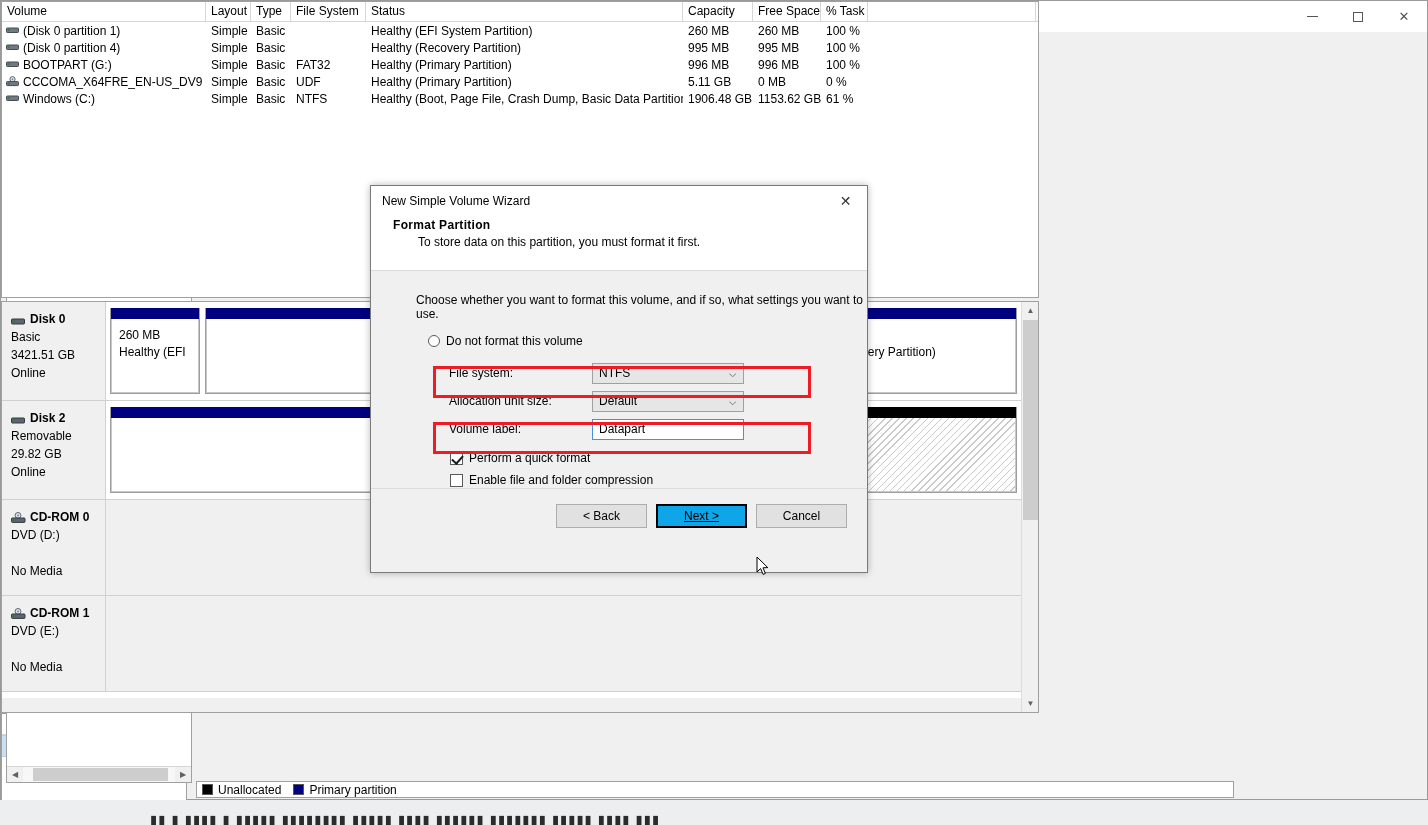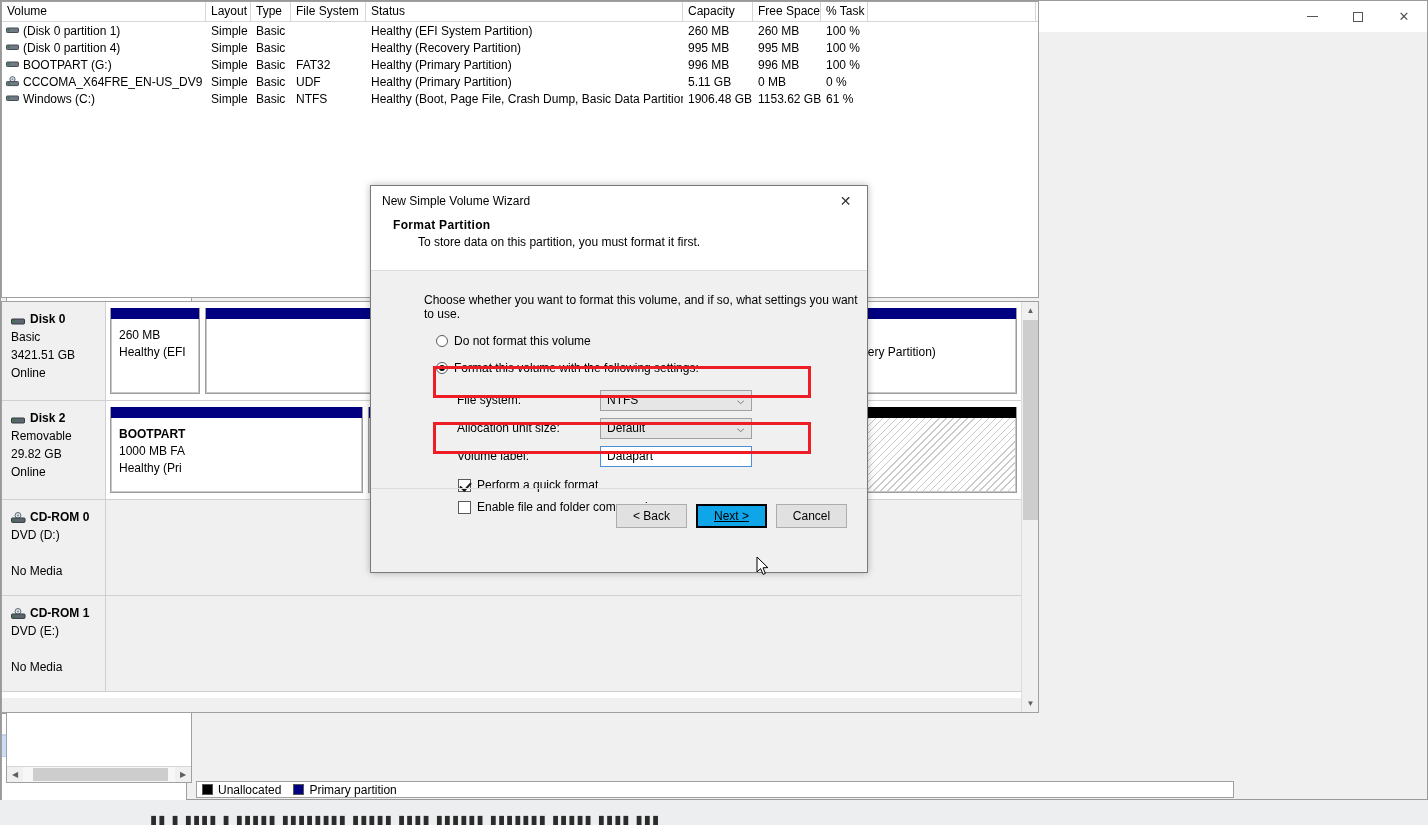--- a/index.html
+++ b/index.html
@@ -98,36 +98,36 @@
   .actrow{height:22px;display:flex;align-items:center;padding:0 8px 0 24px;font-size:12px;}
   .actrow .arrow{margin-left:auto;font-size:9px;color:#000;}
 
   
   #dialog{position:absolute;left:370px;top:185px;width:498px;height:388px;background:#f0f0f0;border:1px solid #7a7a7a;box-sizing:border-box;box-shadow:0 0 7px rgba(0,0,0,.28);}
   .dlg-title{height:29px;background:#fff;display:flex;align-items:center;font-size:12px;padding-left:11px;}
   .dlg-close{position:absolute;right:0;top:0;width:43px;height:29px;display:flex;align-items:center;justify-content:center;font-size:14px;color:#333;}
   .dlg-banner{background:#fff;height:56px;padding-left:22px;box-sizing:border-box;border-bottom:1px solid #dcdcdc;}
   .dlg-h{font-weight:bold;font-size:12px;padding-top:3px;letter-spacing:.3px;}
   .dlg-sub{font-size:12px;padding-left:25px;padding-top:3px;}
-  .dlg-body{position:relative;padding:22px 0 0 8px;height:274px;box-sizing:border-box;}
+  .dlg-body{position:relative;padding:22px 0 0 0;height:274px;box-sizing:border-box;}
   .dlg-q{padding-left:45px;font-size:12px;}
   .radio-line{display:flex;align-items:center;padding-left:57px;margin-top:13px;font-size:12px;}
   .radio{width:12px;height:12px;border:1px solid #5a5a5a;border-radius:50%;box-sizing:border-box;margin-right:6px;background:#fff;position:relative;flex:0 0 12px;}
   .radio.on::after{content:"";position:absolute;left:2px;top:2px;width:6px;height:6px;border-radius:50%;background:#000;}
   .frow{display:flex;align-items:center;height:28px;padding-left:78px;font-size:12px;}
   .flabel{width:143px;flex:0 0 143px;}
   .fctl{width:152px;height:21px;background:#e6e6e6;border:1px solid #a0a0a0;box-sizing:border-box;display:flex;align-items:center;padding-left:6px;font-size:12px;position:relative;}
   .fctl .cv{position:absolute;right:7px;top:5px;font-size:9px;color:#404040;}
   .ftext{width:152px;height:21px;background:#fff;border:1px solid #4a90d9;box-sizing:border-box;display:flex;align-items:center;padding-left:6px;font-size:12px;}
   .chkline{display:flex;align-items:center;padding-left:79px;margin-top:8px;font-size:12px;}
   .chk{width:13px;height:13px;border:1px solid #5a5a5a;background:#fff;box-sizing:border-box;margin-right:6px;flex:0 0 13px;position:relative;}
   .chk.on::after{content:"";position:absolute;left:3px;top:0px;width:5px;height:9px;border:solid #1a1a1a;border-width:0 2px 2px 0;transform:rotate(42deg);}
   .dlg-sep{position:absolute;left:0;right:0;bottom:56px;height:1px;background:#dcdcdc;}
   .dlg-btns{position:absolute;right:20px;bottom:17px;display:flex;gap:9px;}
-  .btn{width:71px;height:24px;background:#e1e1e1;border:1px solid #adadad;box-sizing:border-box;display:flex;align-items:center;justify-content:center;font-size:12px;}
+  .btn{width:91px;height:24px;background:#e1e1e1;border:1px solid #adadad;box-sizing:border-box;display:flex;align-items:center;justify-content:center;font-size:12px;}
   .btn.def{background:#0ea5e9;border:2px solid #000000;text-decoration:underline;}
   .hl-box{position:absolute;border:3px solid #ee1c25;box-sizing:border-box;pointer-events:none;}
   .cursor{position:absolute;left:756px;top:556px;width:14px;height:20px;pointer-events:none;}
 
   
   #taskbar{position:absolute;left:0;top:800px;width:1428px;height:25px;background:#eceef0;overflow:hidden;}
   #taskbar .glyphs{position:absolute;top:12px;left:150px;font-size:13px;color:#2b2b2b;letter-spacing:1px;white-space:nowrap;font-family:"DejaVu Sans", sans-serif;}
 </style>
 </head>
 <body>
@@ -518,28 +518,20 @@
                       <rect x="0.5" y="2" width="13" height="5" rx="0.8" fill="#5c666f" stroke="#333b42"></rect>
                       <rect x="2" y="3.3" width="2.2" height="1.8" fill="#2e7d32"></rect>
                     </svg></span>
                   <span>Disk 2</span>
                 </div>
                 <div>Removable</div>
                 <div>29.82 GB</div>
                 <div>Online</div>
               </div>
               <div class="dbody">
-                <div class="part" style="flex: 2.9 1 0%;">
-                  <div class="capbar"></div>
-                  <div class="pinner">
-                    <div class="pbold">BOOTPART</div>
-                    <div>1000 MB FA</div>
-                    <div>Healthy (Pri</div>
-                  </div>
-                </div>
                 <div class="part" style="flex: 3 1 0%;">
                   <div class="capbar"></div>
                   <div class="pinner"></div>
                 </div>
                 <div class="part unalloc" style="flex: 4.4 1 0%;">
                   <div class="capbar"></div>
                   <div class="pinner"></div>
                 </div>
               </div>
             </div>
@@ -626,24 +618,20 @@
     </div>
 
     <div class="dlg-body">
       <div class="dlg-q">Choose whether you want to format this volume, and if so, what settings you want to use.</div>
 
       <div id="dlg-radios">
           <div class="radio-line">
             <span class="radio"></span>
             <span>Do not format this volume</span>
           </div>
-          <div class="radio-line">
-            <span class="radio on"></span>
-            <span>Format this volume with the following settings:</span>
-          </div>
         </div>
 
       <div id="dlg-fields" style="margin-top: 11px;">
           <div class="frow">
             <div class="flabel">File system:</div>
             <div class="fctl">
               <span>NTFS</span>
               <span class="cv">⌵</span>
             </div>
           </div>

